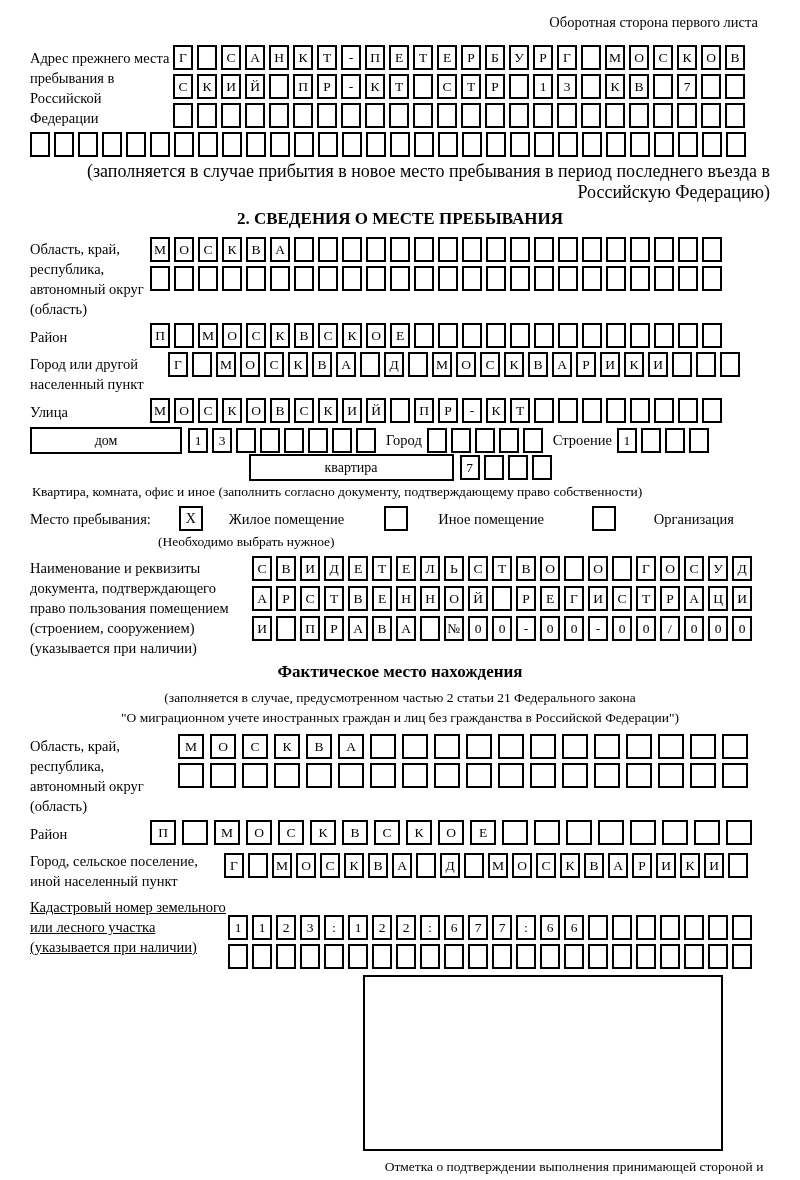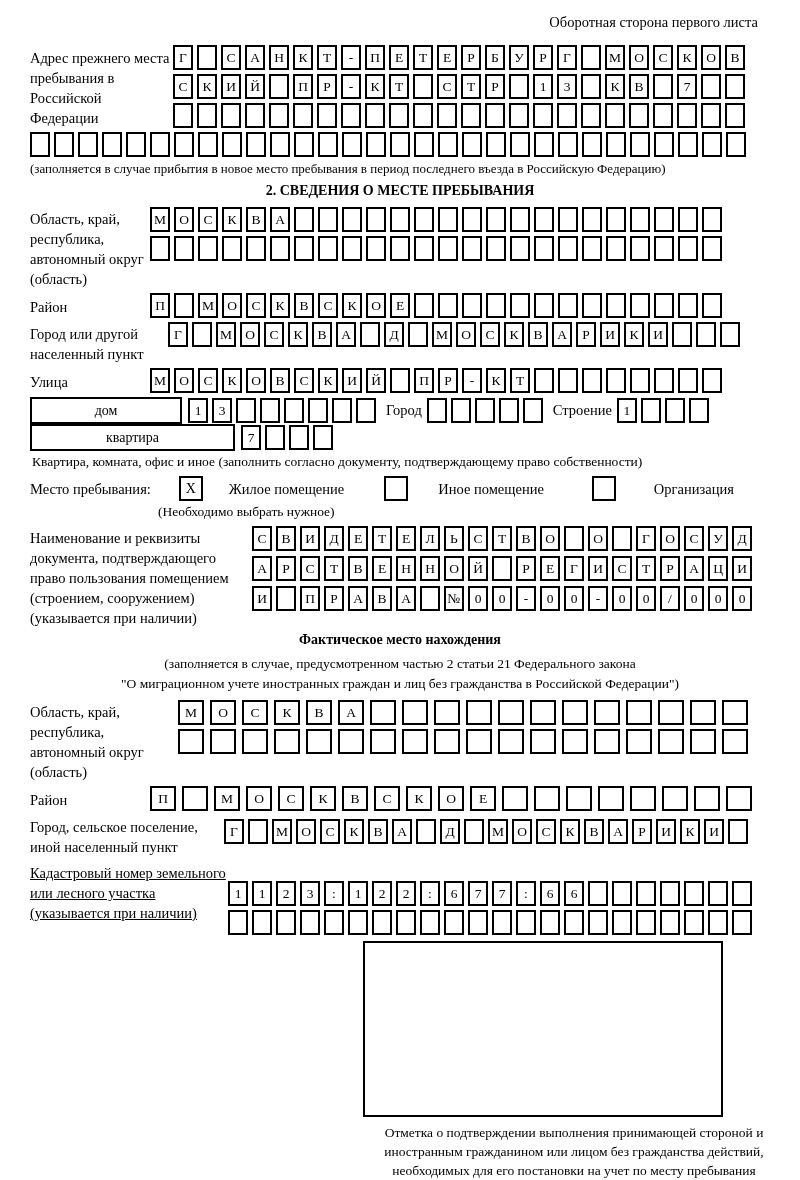--- a/index.html
+++ b/index.html
@@ -13,23 +13,23 @@
   .frow{display:flex;align-items:flex-start;}
   .lbl{font-size:14.5px;line-height:20px;flex:none;}
   .cellcol{display:flex;flex-direction:column;gap:4px;}
   .cells{display:flex;gap:4px;}
   .cell{
     flex:none;width:20px;height:25px;box-sizing:border-box;border:2px solid #000;
     text-align:center;line-height:21px;font-size:13.5px;overflow:hidden;
   }
   .cells.wide .cell{width:26px;}
   .cells.wide{gap:6px;}
-  .caption{font-size:13px;text-align:left;margin:4px 0 6px 0;}
+  .caption{font-size:18px;text-align:right;margin:4px 0 6px 0;}
   .caption-left{font-size:13.5px;margin:3px 0 5px 2px;}
-  .sec-title{font-size:14px;font-weight:bold;text-align:center;margin:4px 0 8px 0;}
+  .sec-title{font-size:17px;font-weight:bold;text-align:center;margin:4px 0 8px 0;}
   .mb4{margin-bottom:4px;}
   .mb6{margin-bottom:6px;}
   .bigbox{
     flex:none;box-sizing:border-box;border:2px solid #000;height:27px;
     display:flex;align-items:center;justify-content:center;font-size:14px;
   }
   .inline-lbl{font-size:14.5px;line-height:27px;flex:none;}
   .checkbox{
     flex:none;width:24px;height:25px;box-sizing:border-box;border:2px solid #000;
     text-align:center;line-height:22px;font-size:14px;
@@ -346,21 +346,21 @@
     <div class="inline-lbl">Строение</div>
     <div style="width:5px;"></div>
     <div class="cells">
         <span class="cell">1</span>
         <span class="cell"></span>
         <span class="cell"></span>
         <span class="cell"></span>
       </div>
   </div>
 
-  <div class="frow" style="align-items:center;">
+  <div class="frow" style="align-items:center;justify-content:center;">
     <div class="bigbox" style="width:205px;">квартира</div>
     <div style="width:6px;"></div>
     <div class="cells">
         <span class="cell">7</span>
         <span class="cell"></span>
         <span class="cell"></span>
         <span class="cell"></span>
       </div>
   </div>
   <div class="caption-left">Квартира, комната, офис и иное (заполнить согласно документу, подтверждающему право собственности)</div>

